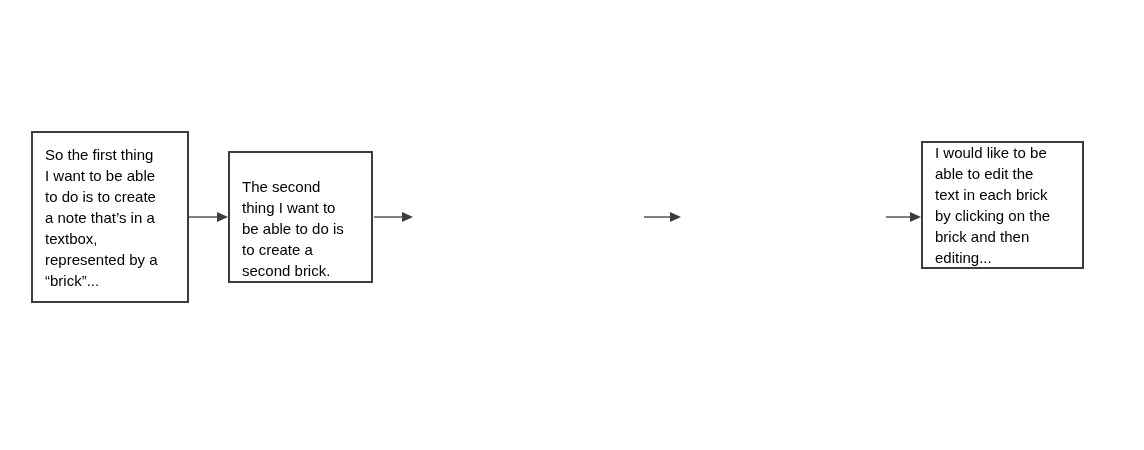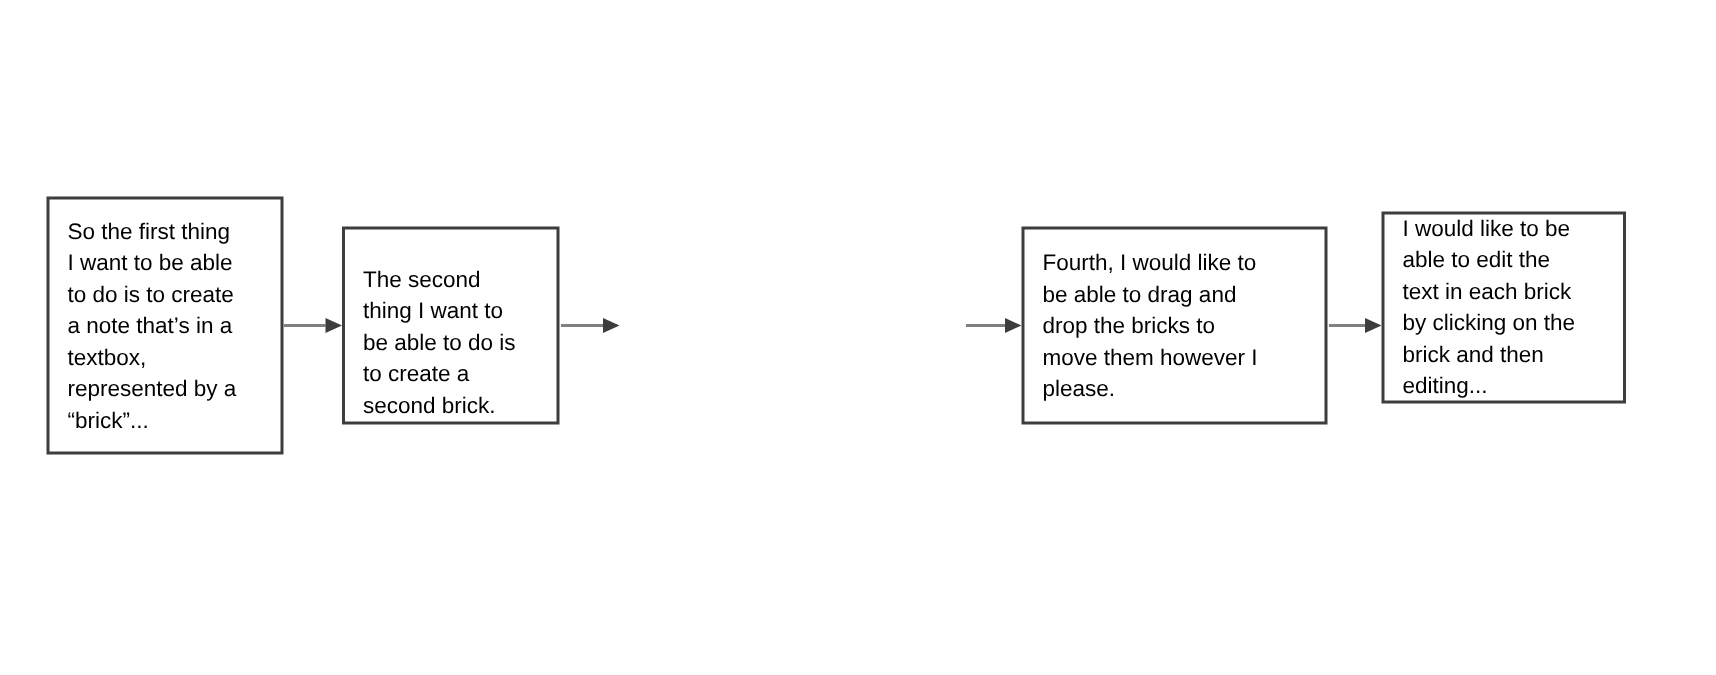--- a/index.html
+++ b/index.html
@@ -81,27 +81,20 @@
     <span class="shaft"></span>
     <span class="head"></span>
   </div>
 
 
   <div class="arrow" style="left:644px; top:212px; width:37px;">
     <span class="shaft"></span>
     <span class="head"></span>
   </div>
 
-  <div class="brick" style="left:681px; top:151px; width:204px; height:132px;">
-    <div class="brick-text">Fourth, I would like to
-be able to drag and
-drop the bricks to
-move them however I
-please.</div>
-  </div>
 
   <div class="arrow" style="left:886px; top:212px; width:35px;">
     <span class="shaft"></span>
     <span class="head"></span>
   </div>
 
   <div class="brick" style="left:921px; top:141px; width:163px; height:128px;">
     <div class="brick-text">I would like to be
 able to edit the
 text in each brick

